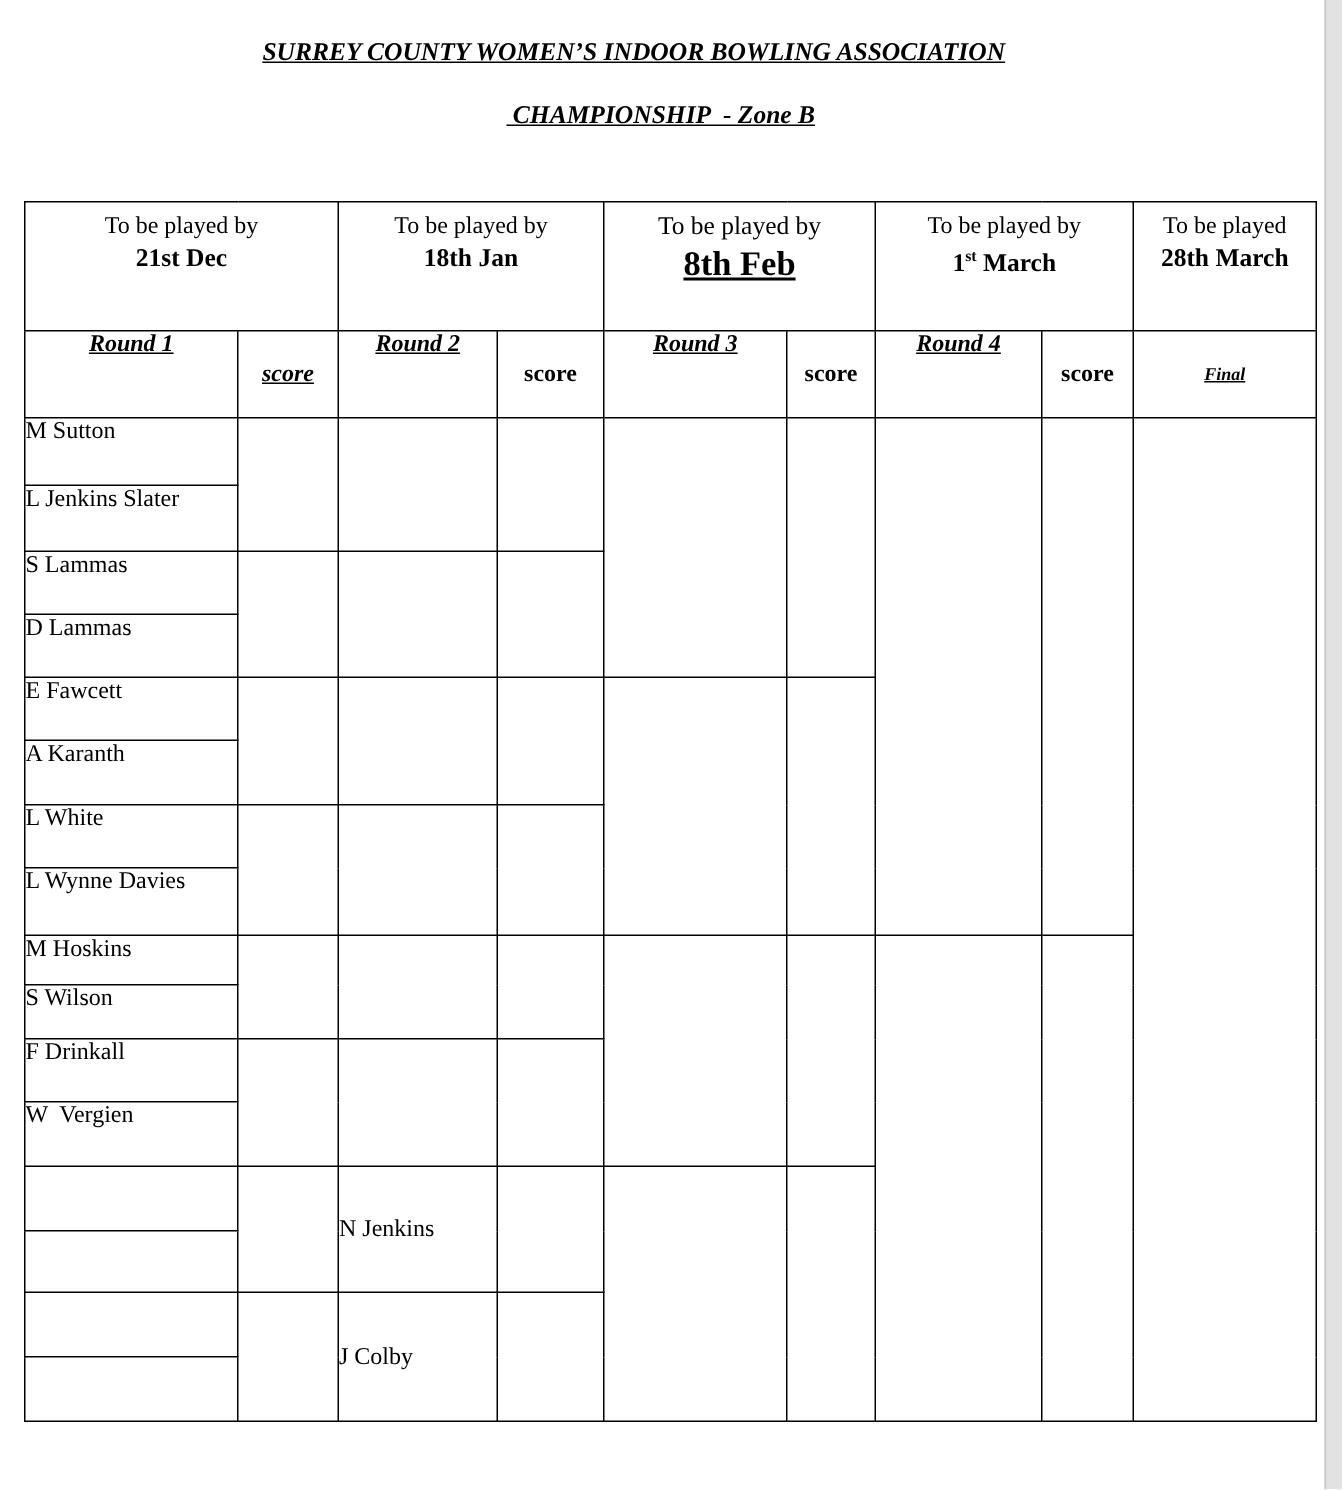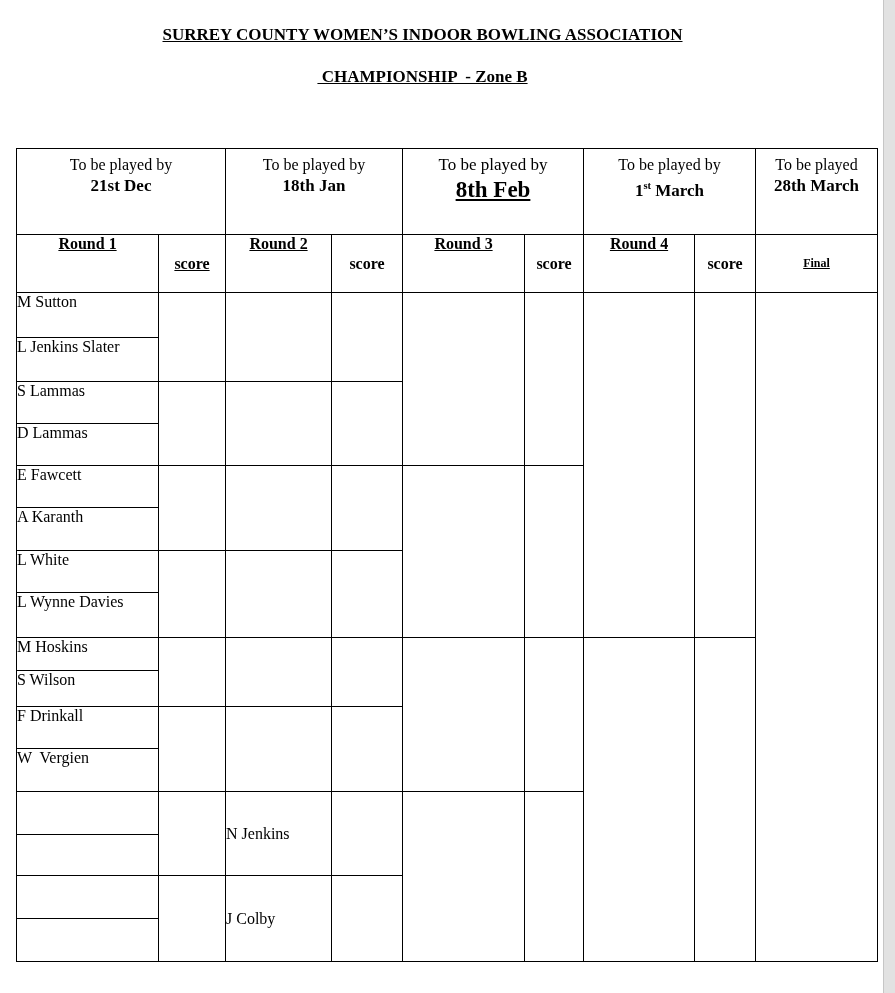--- a/index.html
+++ b/index.html
@@ -20,27 +20,28 @@
     font-size: 17px;
     font-weight: bold;
   }
   .doc-subtitle {
     position: absolute;
     top: 67px; left: 0;
     width: 845px;
     text-align: center;
     font-size: 17px;
     font-weight: bold;
-  }
-  .u { text-decoration: underline; }
+    padding-left: 18px;
+  }
+  .u { text-decoration: underline; font-style: italic; }
   .pre { white-space: pre; }
 
   table.bracket {
     position: absolute;
-    left: 16px; top: 148px;
+    left: 16px; top: 134px;
     border-collapse: collapse;
     table-layout: fixed;
     width: 861px;
     padding-left: 32px;
   }
   table.bracket td {
     border: 1.5px solid #000000;
     padding: 0;
     overflow: hidden;
   }

